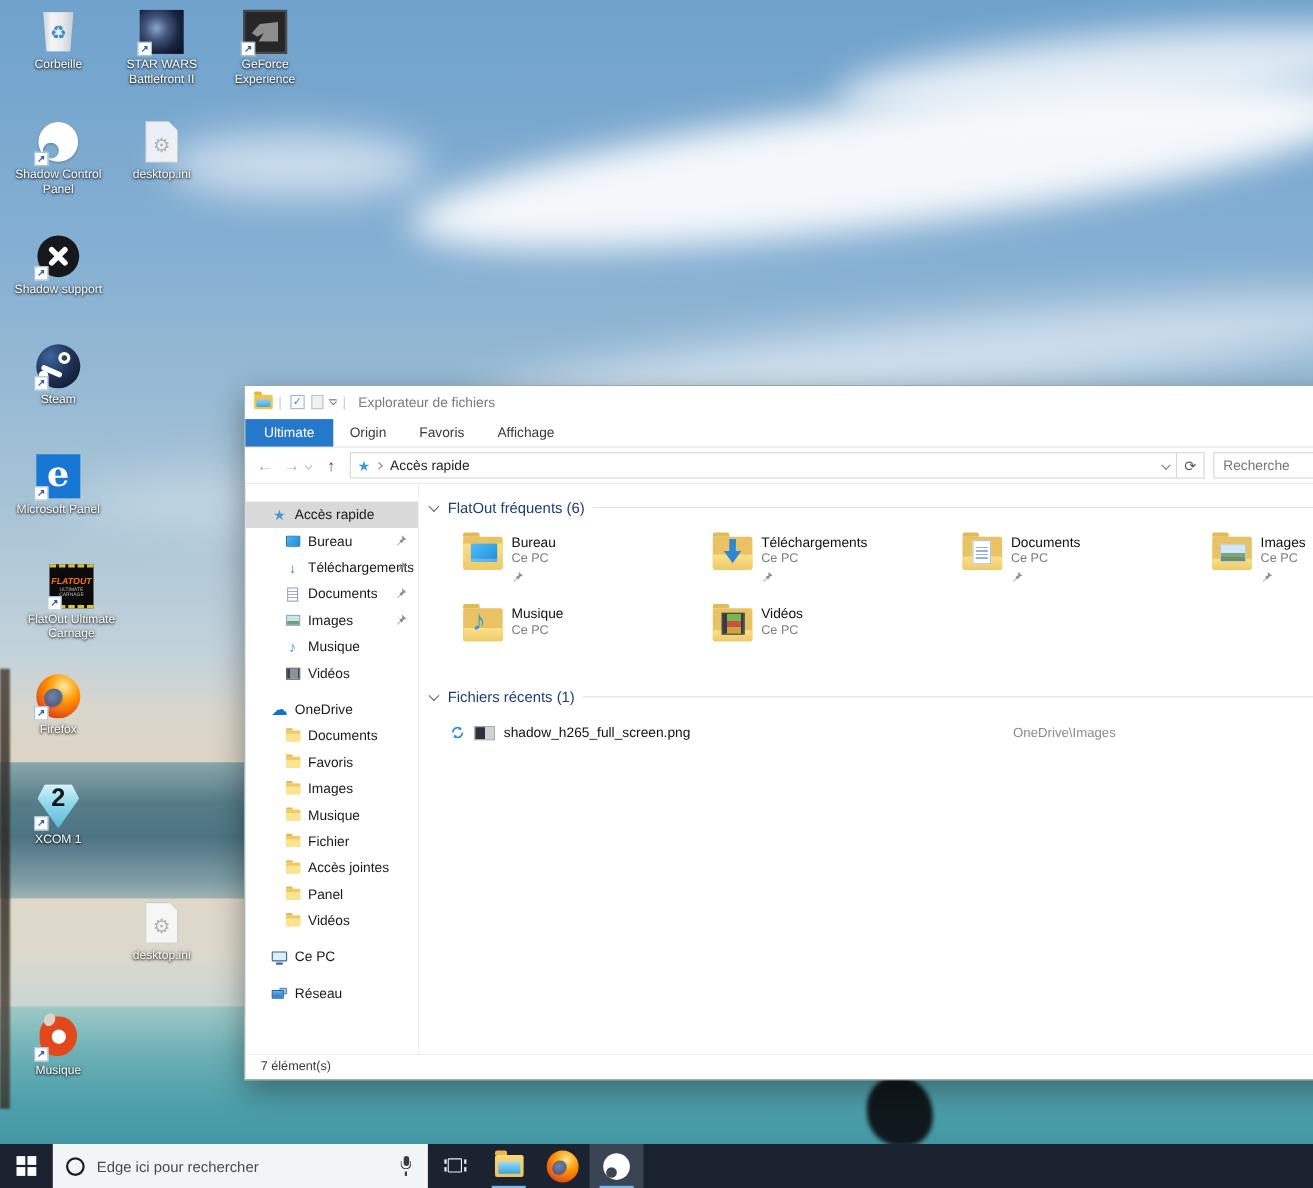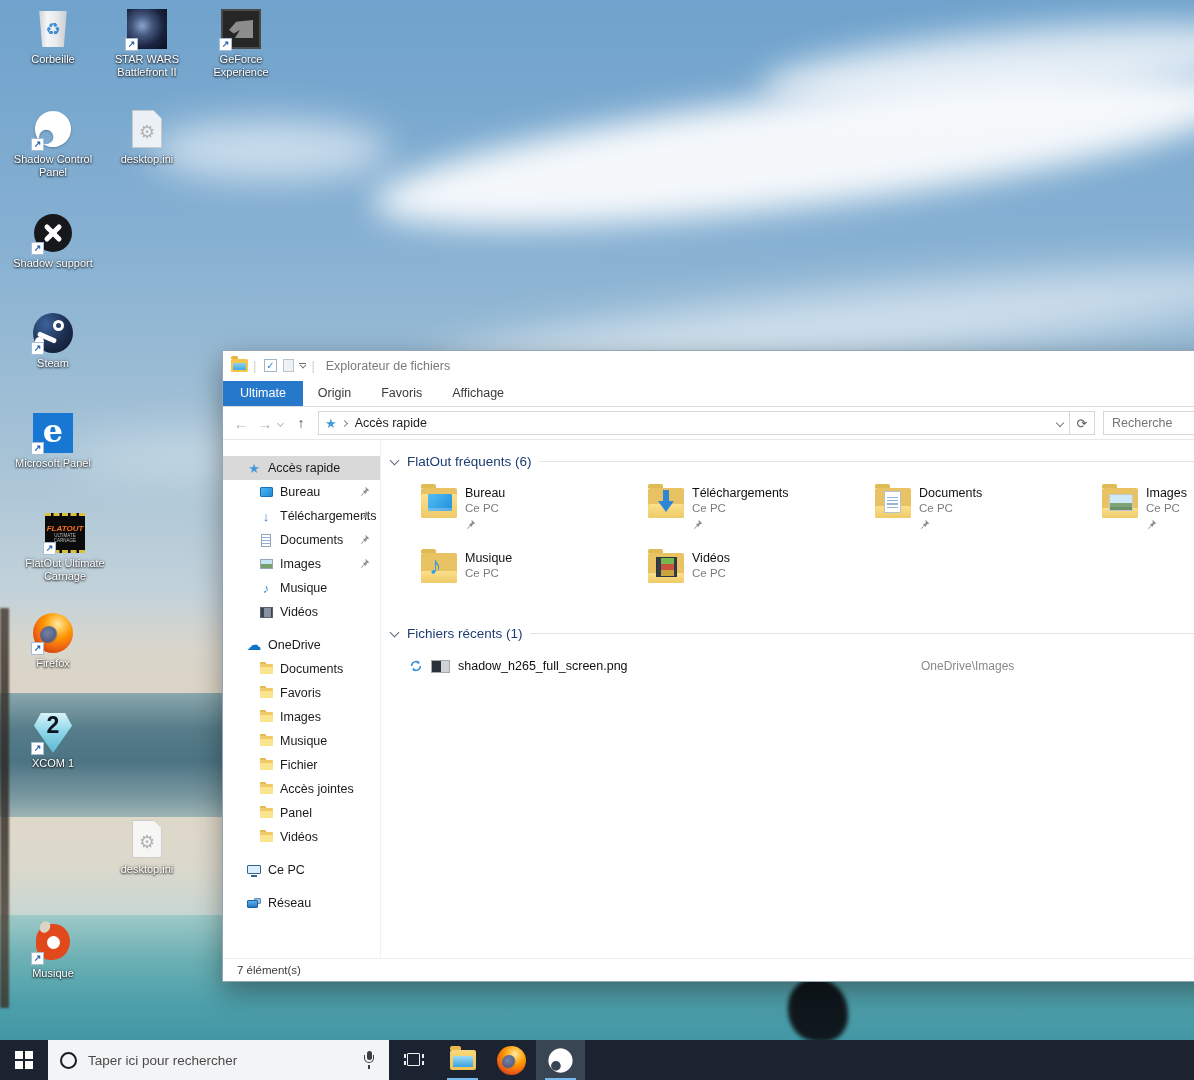--- a/index.html
+++ b/index.html
@@ -615,21 +615,21 @@
     <div class="tb-start">
       <span class="winlogo">
           <i></i>
           <i></i>
           <i></i>
           <i></i>
         </span>
     </div>
     <div class="tb-search">
       <span class="ring"></span>
-      <span class="ph">Taper ici pour rechercher</span>
+      <span class="ph">Edge ici pour rechercher</span>
       <span class="mic">
           <span class="cap"></span>
           <span class="cup"></span>
           <span class="stem"></span>
         </span>
     </div>
     <div class="tb-btn">
       <span class="taskview">
           <span class="mid"></span>
           <span class="sl l1"></span>

